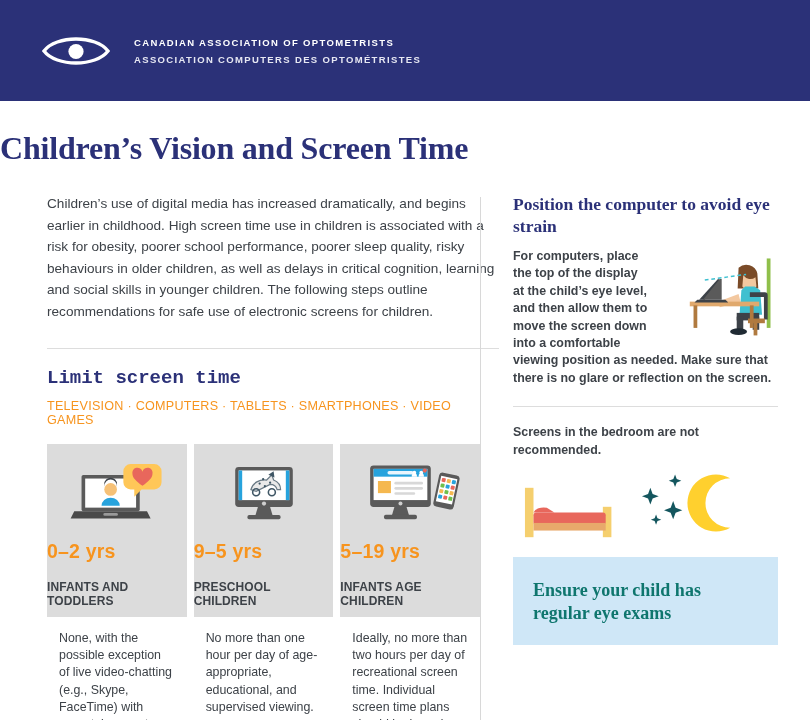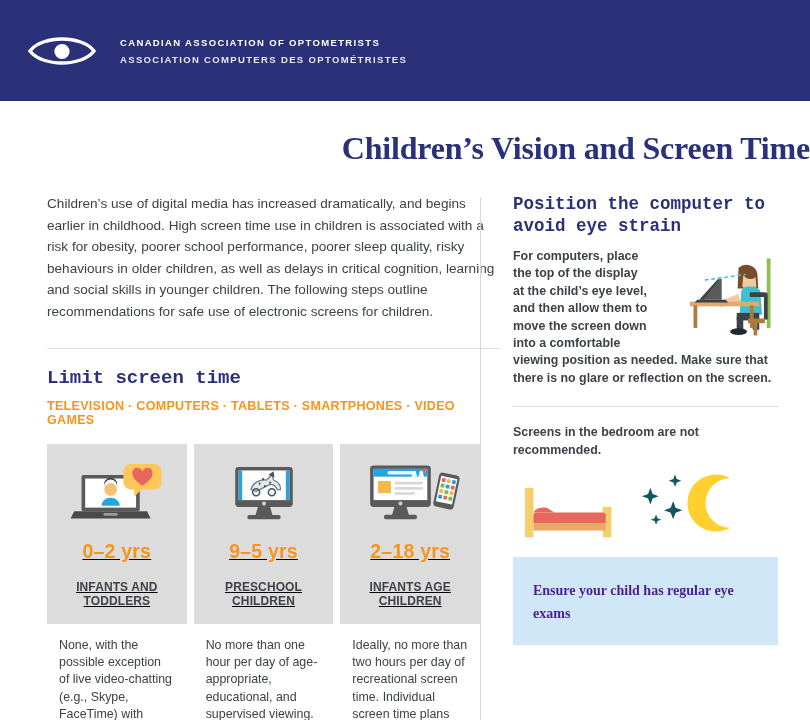--- a/index.html
+++ b/index.html
@@ -21,21 +21,21 @@
     overflow: hidden;
     background: #fff;
   }
 
   
   .header {
     height: 101px;
     background: #2b3178;
     display: flex;
     align-items: center;
-    padding-left: 26px;
+    padding-left: 40px;
     box-sizing: border-box;
   }
   .logo-eye {
     width: 72px;
     height: 42px;
     flex: 0 0 auto;
     margin-right: 22px;
   }
   .org-names {
     display: flex;
@@ -47,21 +47,21 @@
     color: #ffffff;
     font-size: 9.5px;
     letter-spacing: 1.35px;
     font-weight: bold;
     white-space: nowrap;
   }
   .org-line.second { color: #e6e7f2; }
 
   
   .title {
-    text-align: right;
+    text-align: left;
     color: #2b3178;
     font-family: "Liberation Serif", serif;
     font-weight: bold;
     font-size: 32px;
     margin-top: 29px;
     letter-spacing: -0.2px;
   }
 
   
   .content {
@@ -105,39 +105,37 @@
   .section-head {
     font-family: Liberation Mono, monospace;
     font-weight: bold;
     color: #2b3178;
     font-size: 19px;
     margin-top: 18px;
   }
   .devices {
     color: #f7941e;
     font-size: 12.6px;
-    font-weight: bold;
+    font-weight: normal;
     letter-spacing: 0.25px;
     margin-top: 10px;
   }
 
   
   .cards {
     display: flex;
     gap: 7px;
     margin-top: 17px;
   }
   .card {
     width: 146px;
     background: #dcdcdc;
     padding-top: 12px;
-    padding-bottom: 16px;
-    text-align: center;
-    box-sizing: border-box;
-    text-decoration: underline;
+    padding-bottom: 9px;
+    box-sizing: border-box;
   }
   .card-art {
     height: 76px;
     display: flex;
     align-items: center;
     justify-content: center;
   }
   .age {
     color: #f7941e;
     font-size: 19.5px;
@@ -161,21 +159,21 @@
     width: 146px;
     font-size: 12.4px;
     line-height: 17.2px;
     color: #3d4248;
     padding: 0 12px 0 12px;
     box-sizing: border-box;
   }
 
   
   .side-head {
-    font-family: Liberation Mono, monospace;
+    font-family: Liberation Serif, serif;
     font-weight: bold;
     color: #2b3178;
     font-size: 17.5px;
     line-height: 22px;
   }
   .side-text {
     font-size: 12.4px;
     line-height: 17.4px;
     color: #3d4248;
     margin-top: 11px;
@@ -194,22 +192,22 @@
 
   .callout {
     background: #cfe7f7;
     padding: 22px 20px 20px 20px;
     margin-top: 16px;
     box-sizing: border-box;
   }
   .callout-head {
     font-family: "Liberation Serif", serif;
     font-weight: bold;
-    color: #4c1d95;
-    font-size: 14px;
+    color: #0f766e;
+    font-size: 18px;
     line-height: 23px;
   }
   svg { display: block; }
 </style>
 </head>
 <body>
 
 <div class="page">
 
   <div class="header">
@@ -312,21 +310,21 @@
                 <rect x="106" y="28.5" width="4.5" height="4.5" rx="1" fill="#e8675c"></rect>
                 <rect x="94" y="35" width="4.5" height="4.5" rx="1" fill="#f5b84f"></rect>
                 <rect x="100" y="35" width="4.5" height="4.5" rx="1" fill="#6fbf4b"></rect>
                 <rect x="106" y="35" width="4.5" height="4.5" rx="1" fill="#f5b84f"></rect>
                 <rect x="94" y="41.5" width="4.5" height="4.5" rx="1" fill="#27a3dd"></rect>
                 <rect x="100" y="41.5" width="4.5" height="4.5" rx="1" fill="#e8675c"></rect>
                 <rect x="106" y="41.5" width="4.5" height="4.5" rx="1" fill="#6fbf4b"></rect>
               </g>
             </svg>
           </div>
-          <div class="age">2–18 yrs</div>
+          <div class="age">5–19 yrs</div>
           <div class="age-sub">INFANTS AGE CHILDREN</div>
         </div>
       </div>
 
       <div class="card-texts">
         <div class="card-text">None, with the possible exception of live video-chatting (e.g., Skype, FaceTime) with parental support, due to its potential for social development.</div>
         <div class="card-text">No more than one hour per day of age-appropriate, educational, and supervised viewing.</div>
         <div class="card-text">Ideally, no more than two hours per day of recreational screen time. Individual screen time plans should be based on development and needs.</div>
       </div>
     </div>

